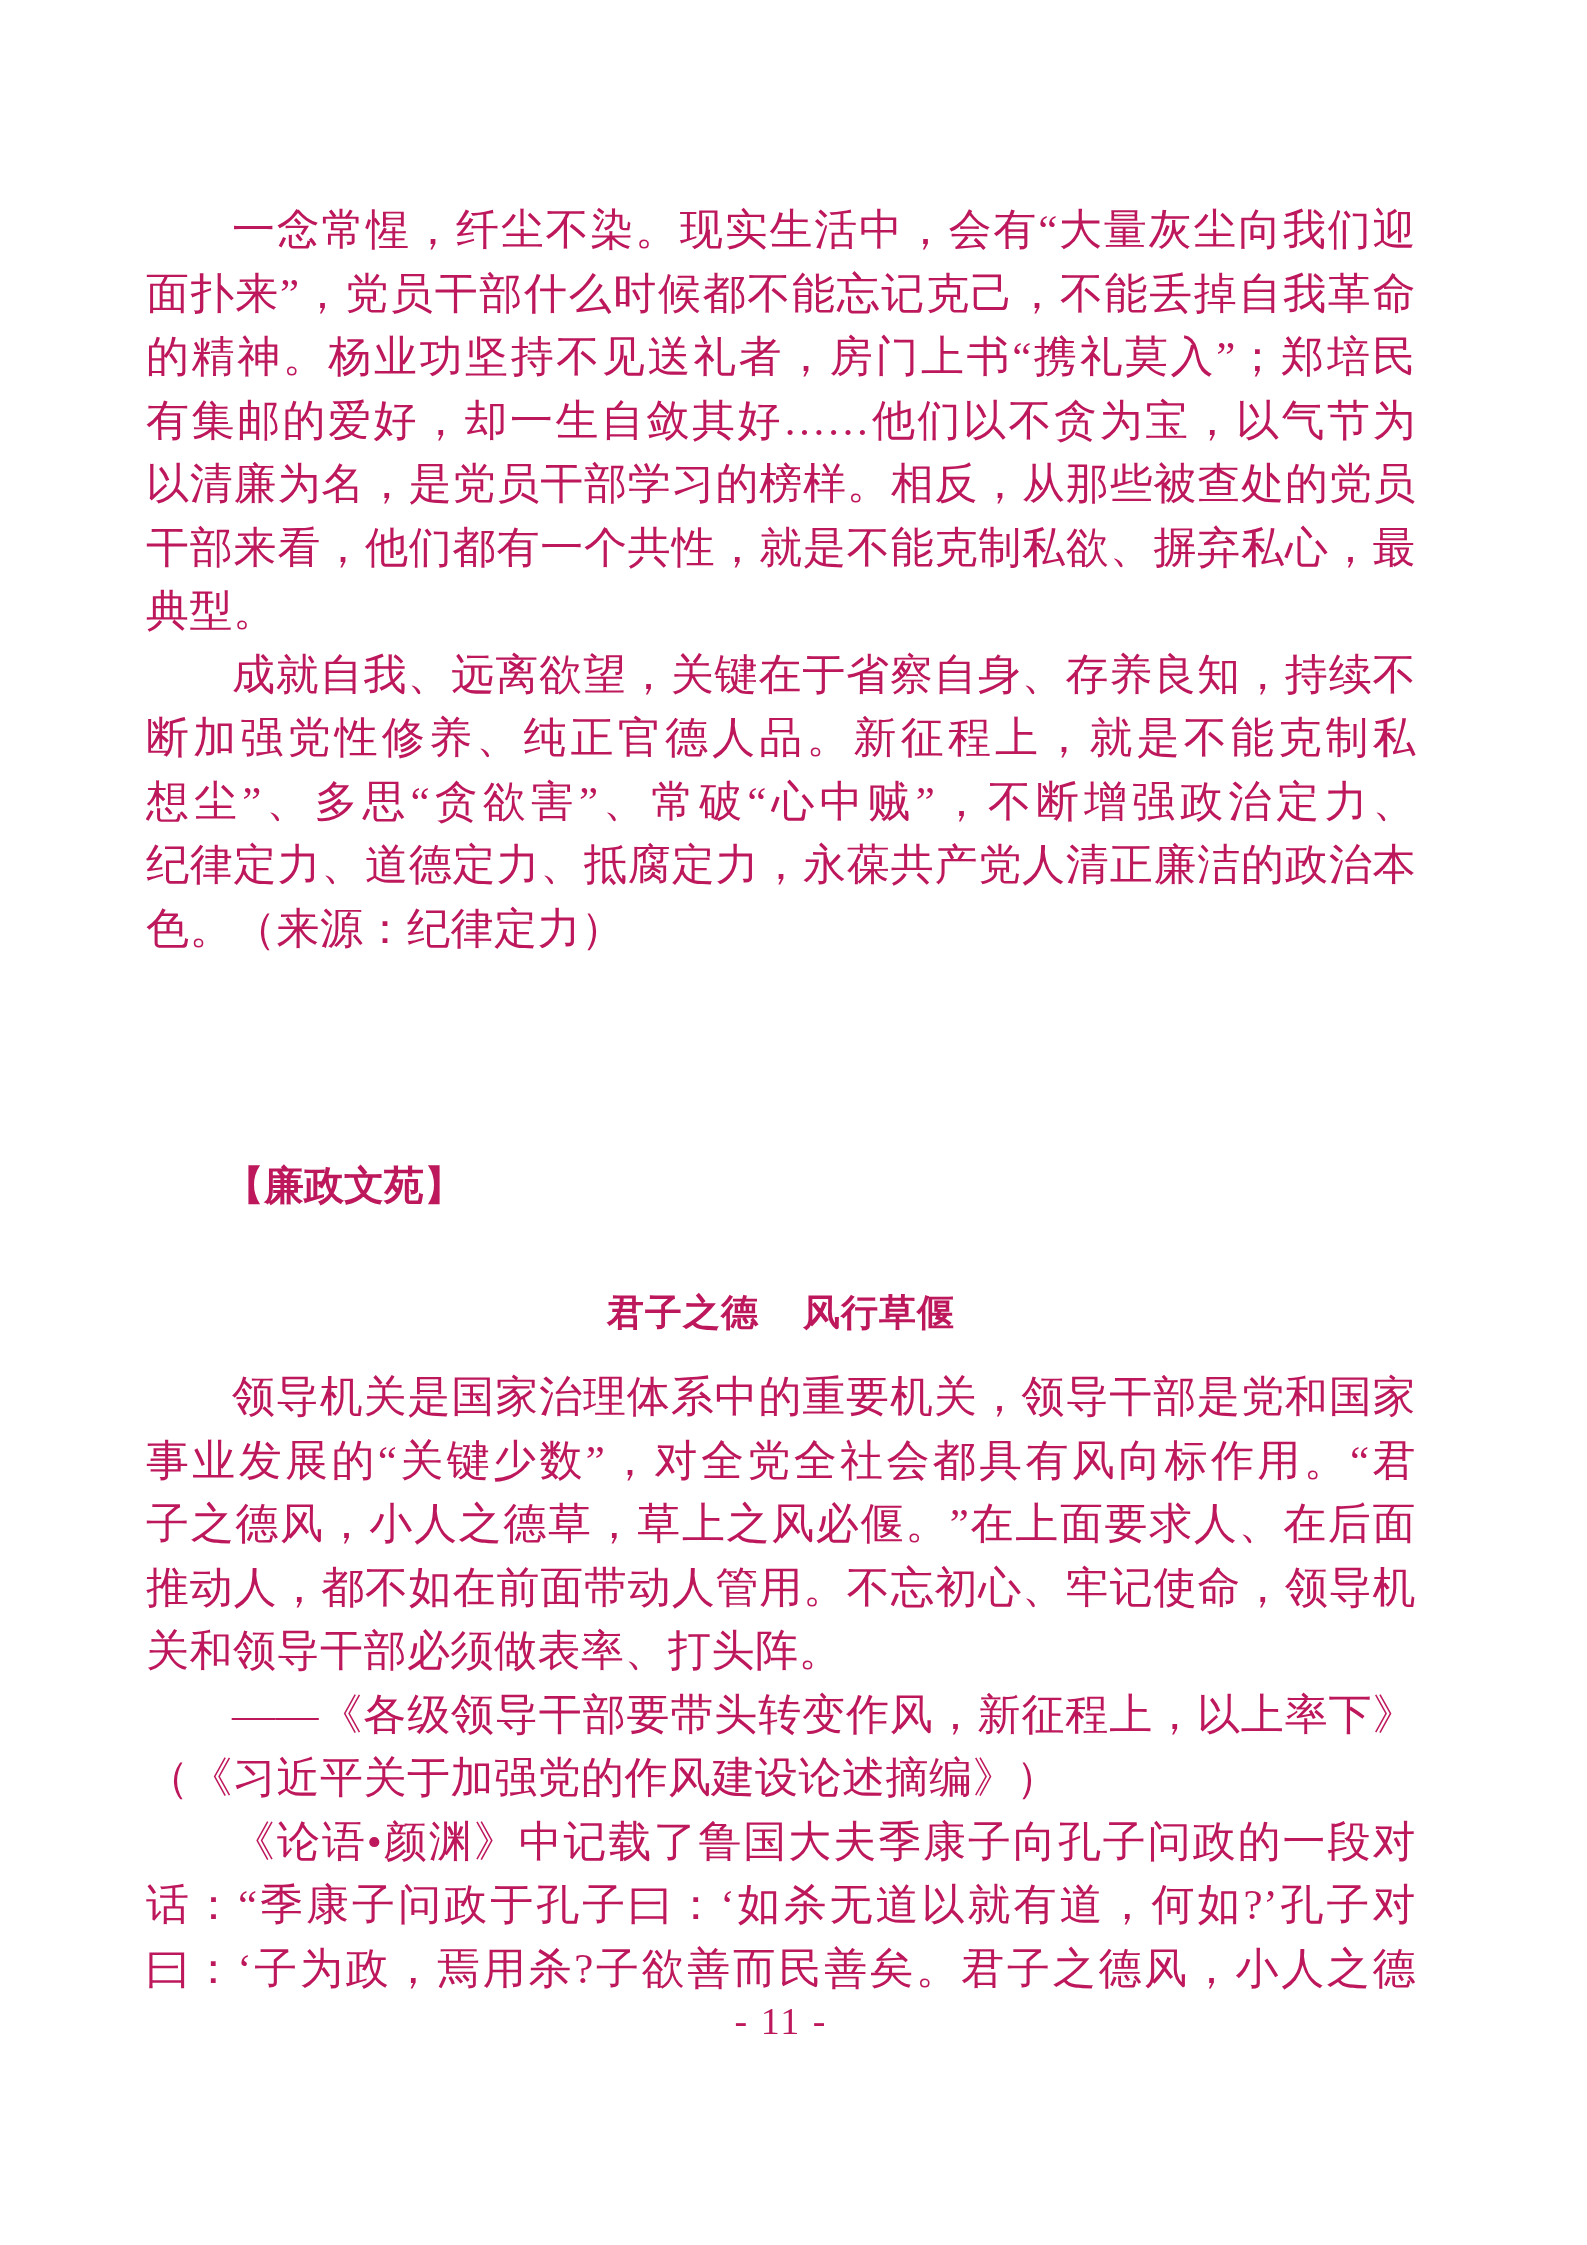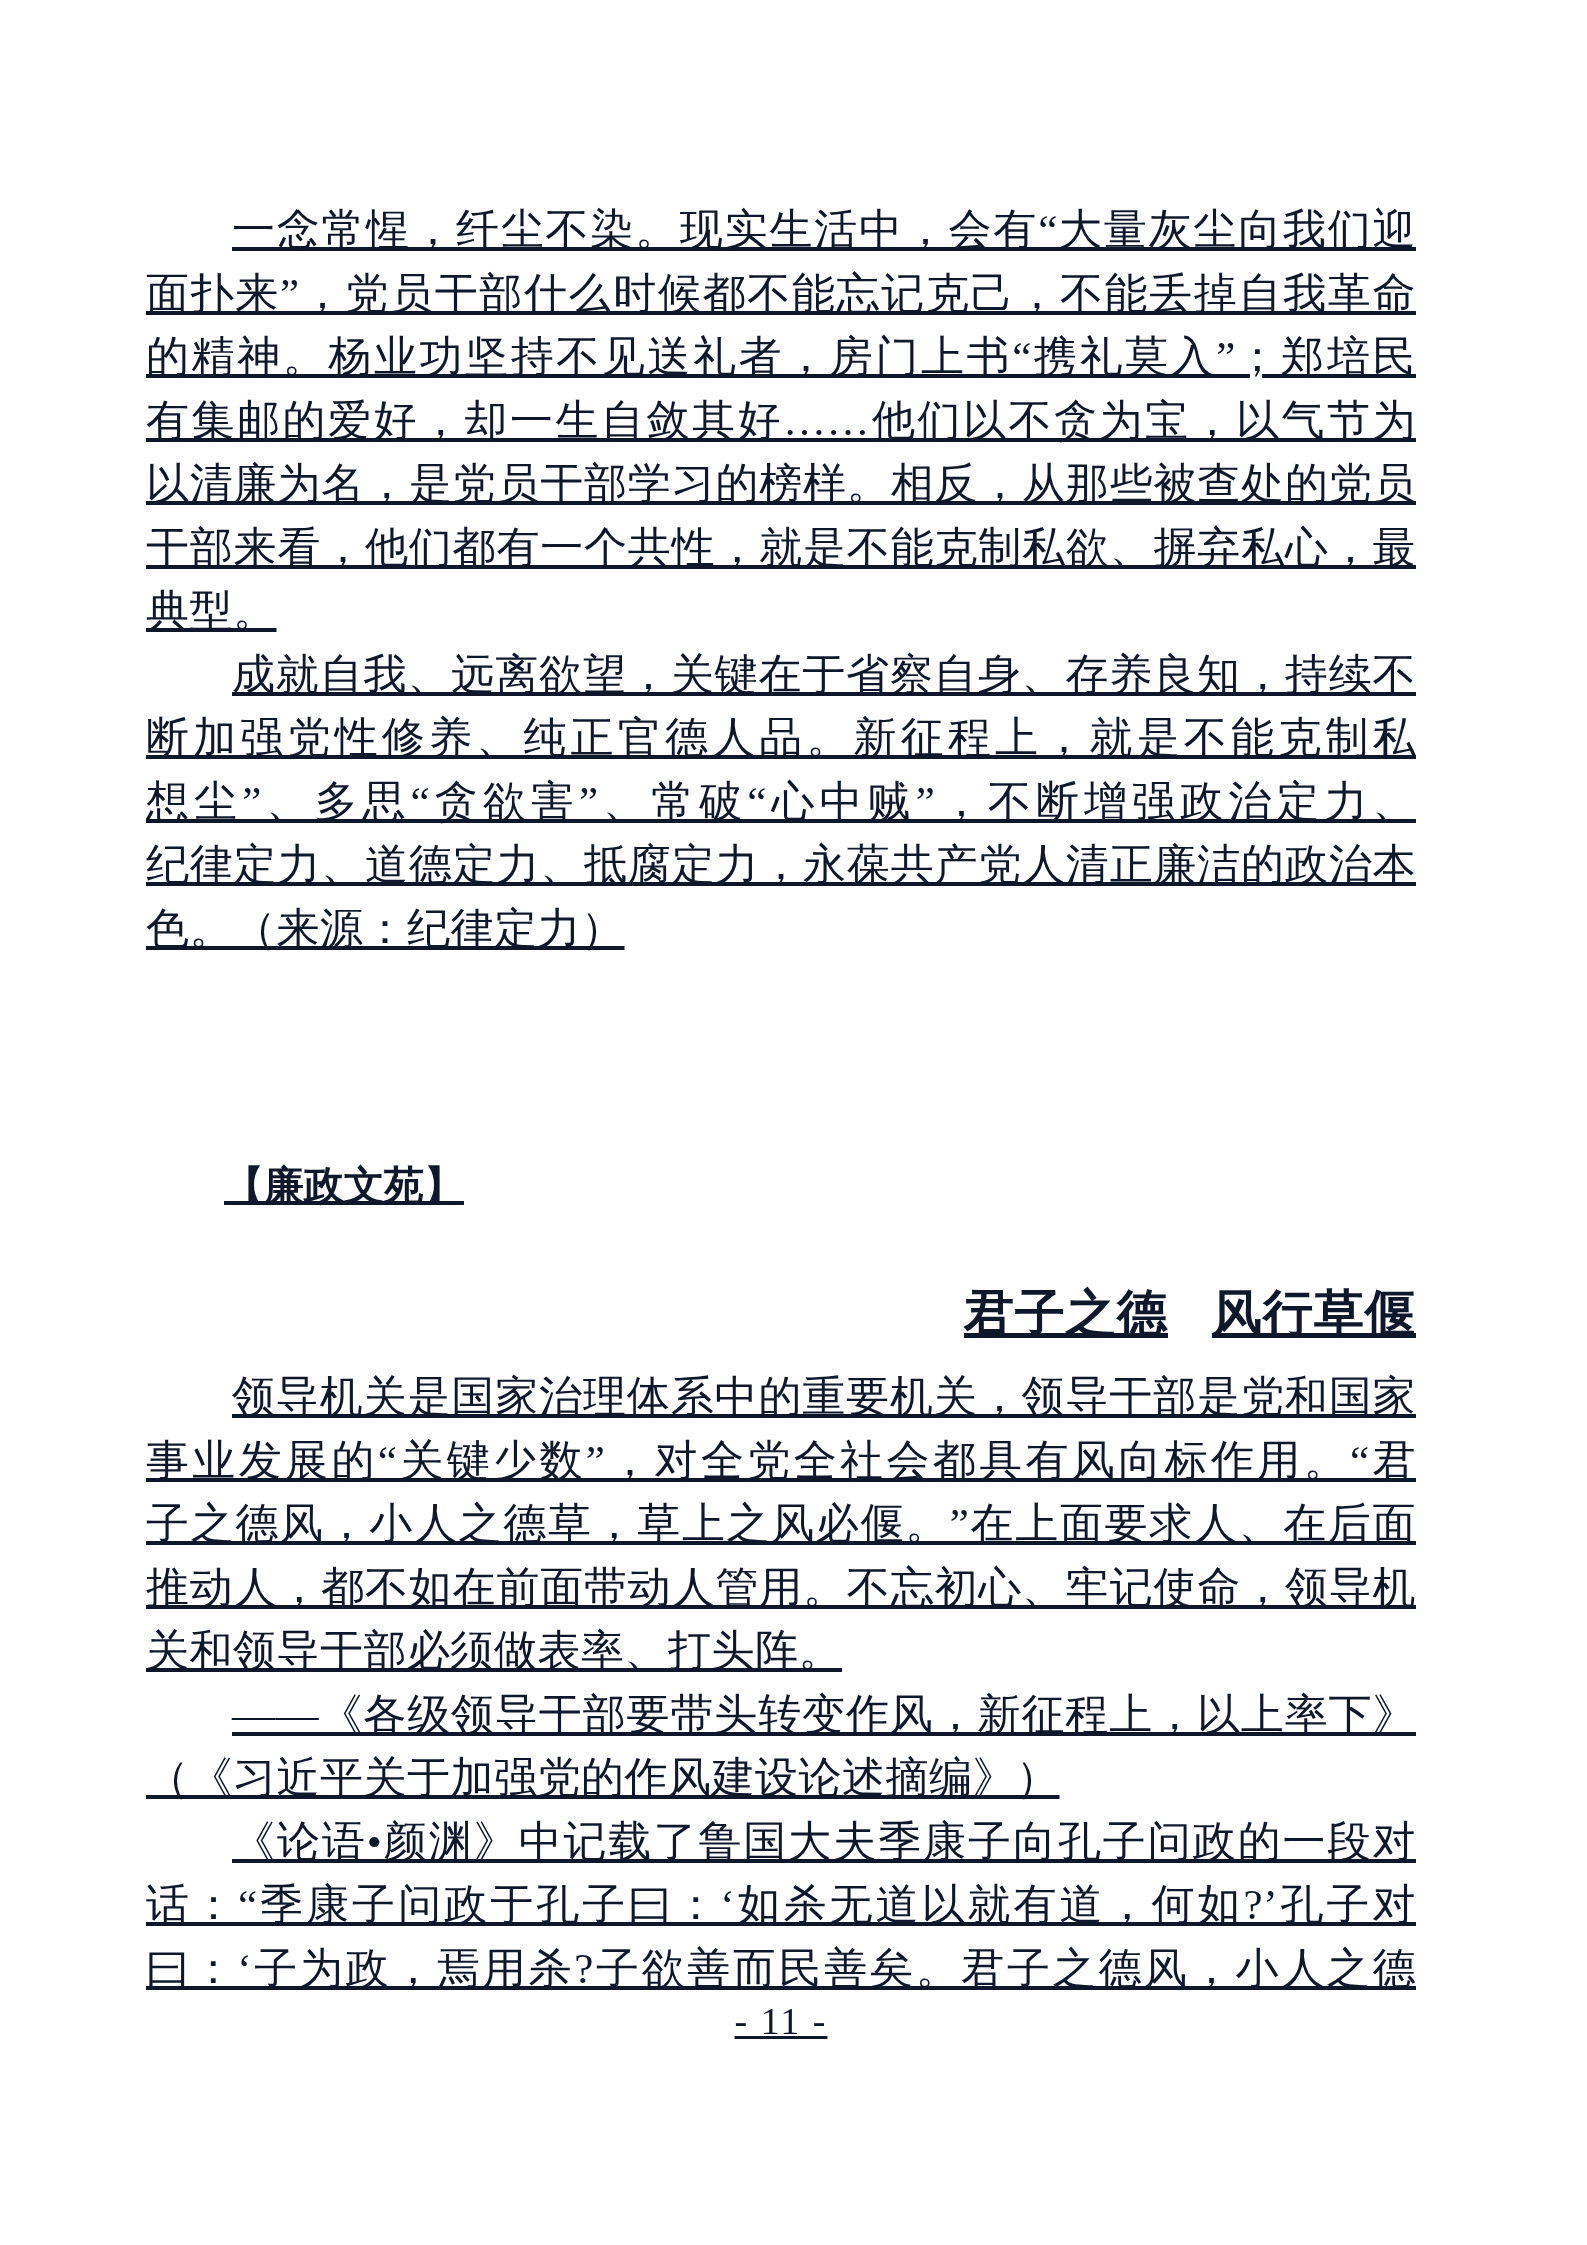--- a/index.html
+++ b/index.html
@@ -7,25 +7,24 @@
     padding: 0;
     background: #e8e8e8;
     font-family: "Liberation Serif", "DejaVu Serif", serif;
   }
   .page {
     position: relative;
     width: 1587px;
     height: 2245px;
     margin: 0 auto;
     background: #ffffff;
-    color: #0f172a;
+    color: #be185d;
     box-sizing: border-box;
     padding: 198px 171px 0 146px; 
     overflow: hidden;
-    text-decoration: underline;
   }
   .para { margin: 0; }
   .line {
     font-size: 43px;
     line-height: 63.5px;
     white-space: nowrap;
     text-align: justify;
     text-align-last: justify;
     letter-spacing: 0.5px;
     white-space: normal;
@@ -36,24 +35,24 @@
   .line.last { text-align-last: left; }
   .section-header {
     margin-top: 197px;
     margin-left: 78px;
     font-size: 40px;
     line-height: 58px;
     font-weight: bold;
   }
   .article-title {
     margin-top: 64px;
-    font-size: 50px;
+    font-size: 37px;
     line-height: 68px;
     font-weight: bold;
-    text-align: right;
+    text-align: center;
     letter-spacing: 1px;
   }
   .article-title .title-gap {
     display: inline-block;
     width: 44px;
   }
   .article-body { margin-top: 18px; }
   .page-number {
     font-size: 38px;
     line-height: 42px;

